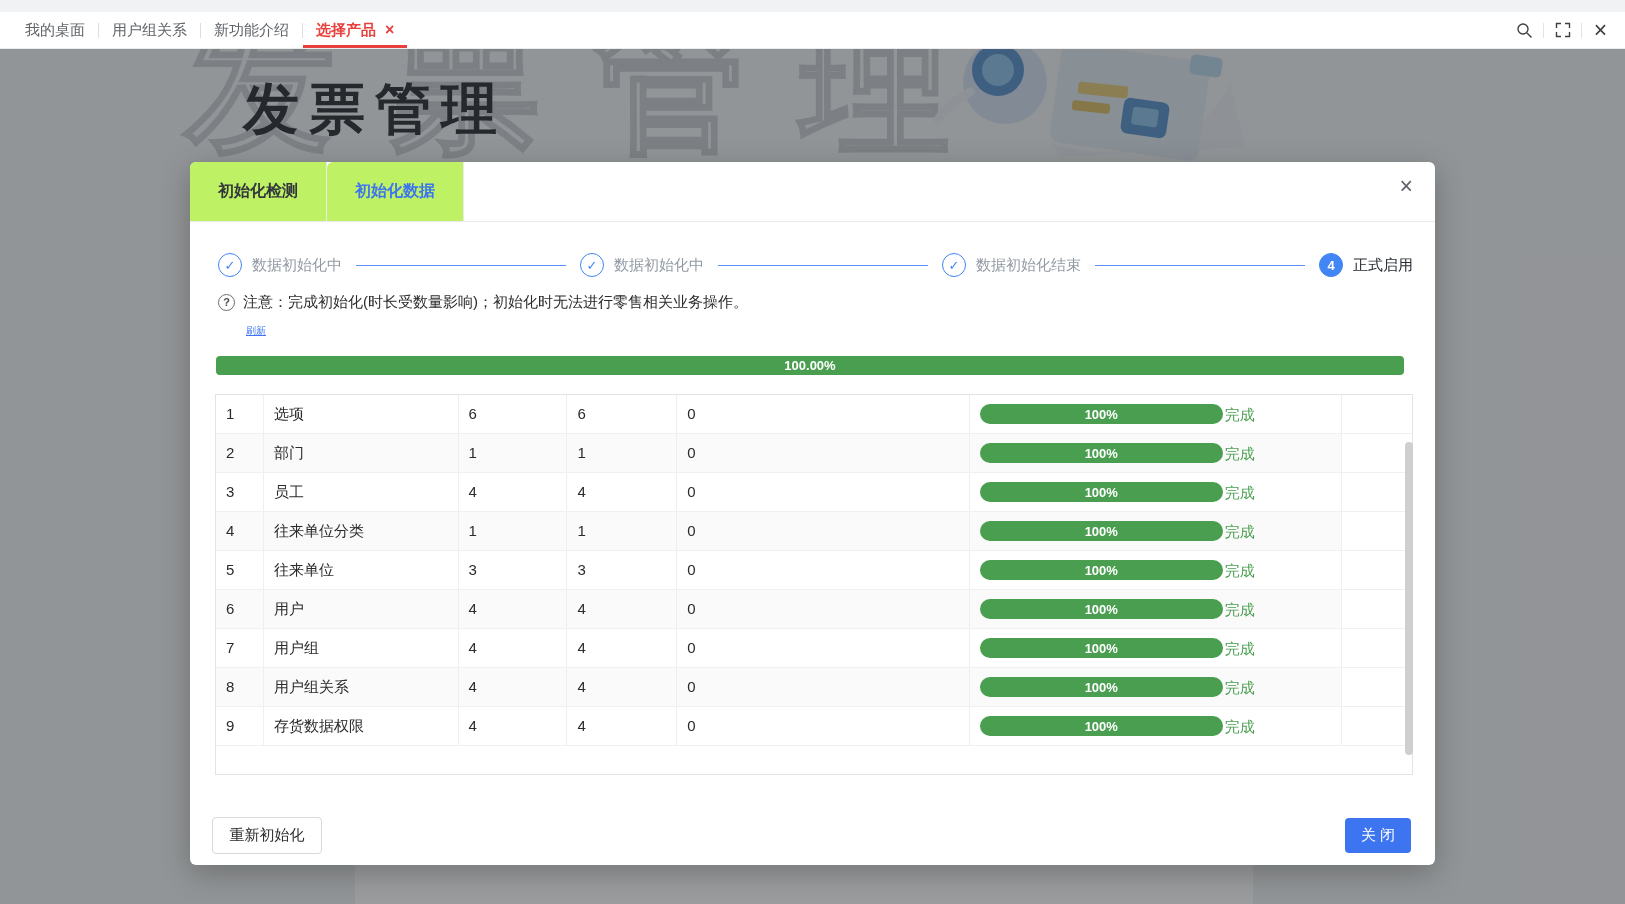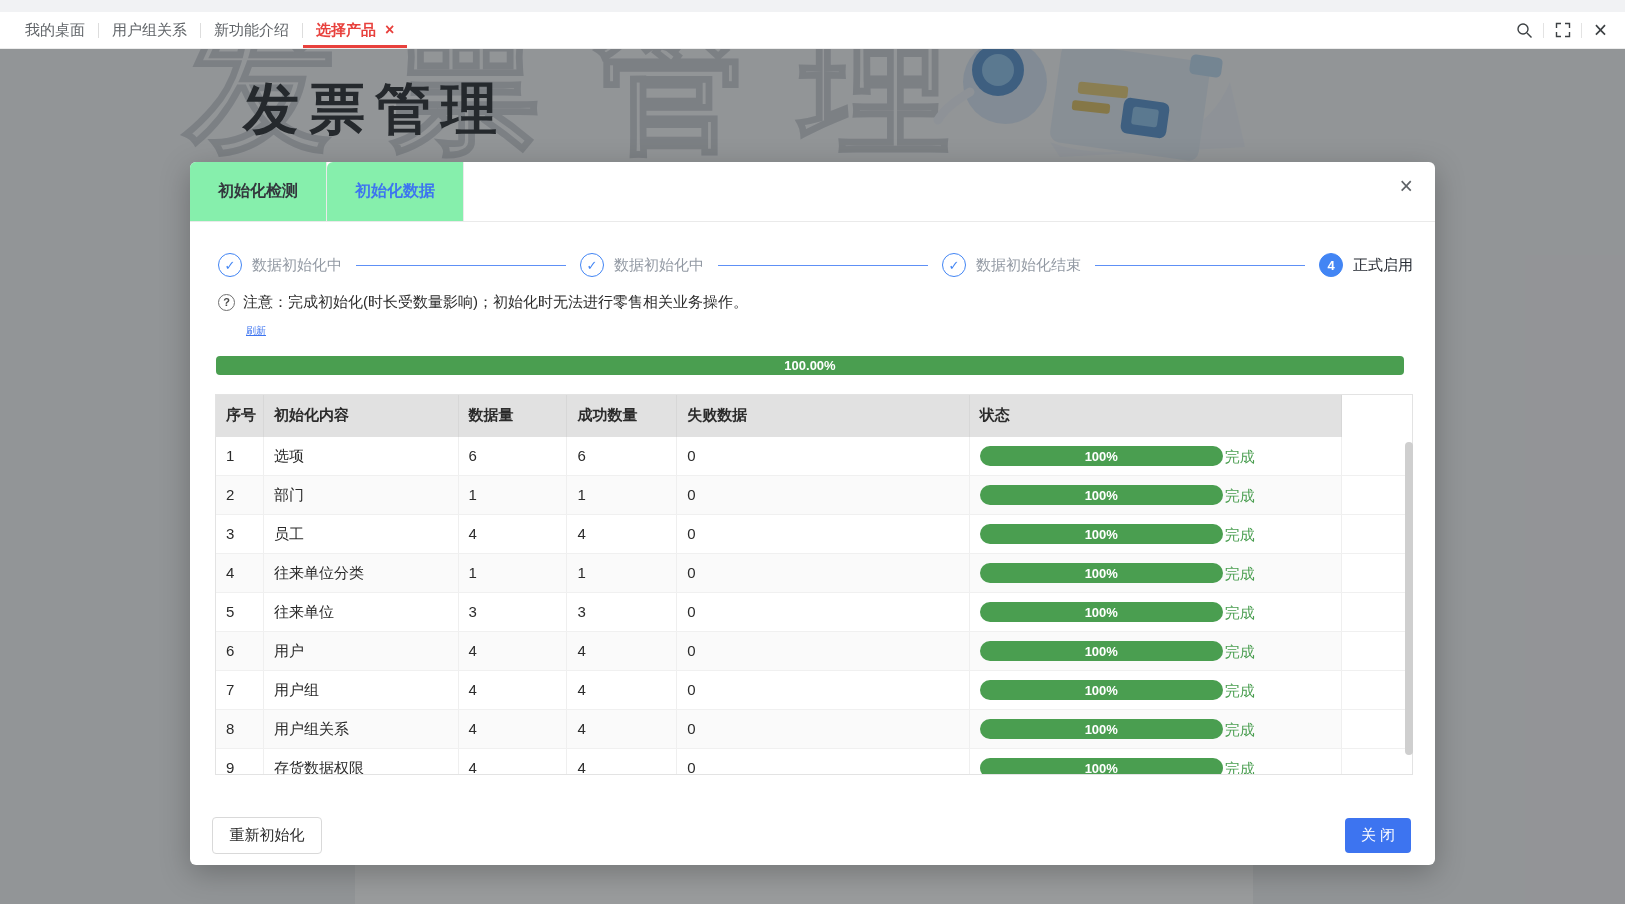--- a/index.html
+++ b/index.html
@@ -40,21 +40,21 @@
   .wclose-glyph { font-size: 23px; font-weight: 300; color: #3c4043; line-height: 1; }
   .wdiv { width: 1px; height: 15px; background: #e3e3e3; }
 
   
   .modal {
     position: absolute; left: 190px; top: 162px; width: 1245px; height: 703px;
     background: #fff; border-radius: 6px; z-index: 20;
     box-shadow: 0 8px 30px rgba(0,0,0,0.25);
   }
   .mtabs { position: absolute; top: 0; left: 0; right: 0; height: 60px; border-bottom: 1px solid #eaeaea; display: flex; border-radius: 6px 6px 0 0; }
-  .mtab { width: 137px; height: 100%; display: flex; align-items: center; justify-content: center; font-size: 16px; font-weight: bold; color: #33373d; border-right: 1px solid #eaeaea; cursor: pointer; background: #86efac; border-radius: 6px 0 0 0; }
+  .mtab { width: 137px; height: 100%; display: flex; align-items: center; justify-content: center; font-size: 16px; font-weight: bold; color: #33373d; border-right: 1px solid #eaeaea; cursor: pointer; background: #bef264; border-radius: 6px 0 0 0; }
   .mtab.active { color: #3d74f0; }
   .mclose { position: absolute; top: 13px; right: 22px; font-size: 23px; font-weight: 300; color: #5f6368; cursor: pointer; line-height: 1; }
 
   .stepper { position: absolute; left: 28px; right: 22px; top: 80px; height: 46px; display: flex; align-items: center; }
   .step { display: flex; align-items: center; }
   .scircle { width: 24px; height: 24px; border-radius: 50%; border: 1px solid #4285f4; color: #4285f4; font-size: 13px; font-weight: bold; display: flex; align-items: center; justify-content: center; background: #fff; flex: none; }
   .scircle.cur { background: #4285f4; color: #fff; }
   .slabel { margin-left: 10px; font-size: 15px; color: #9299a3; white-space: nowrap; }
   .slabel.dark { color: #262b33; }
   .sline { flex: 1; height: 1px; background: #5e90f6; margin: 0 14px; }
@@ -194,29 +194,20 @@
 
     <div class="summary">
       <span class="refresh">刷新</span>
     </div>
 
     <div class="bigbar">
       <span>100.00%</span>
     </div>
 
     <div class="tbl">
-      <div class="thead">
-          <div class="th c0">序号</div>
-          <div class="th c1">初始化内容</div>
-          <div class="th c2">数据量</div>
-          <div class="th c3">成功数量</div>
-          <div class="th c4">失败数据</div>
-          <div class="th c5">状态</div>
-          <div class="th c6"></div>
-        </div>
       <div>
           <div class="trow">
             <div class="td c0">1</div>
             <div class="td c1">选项</div>
             <div class="td c2">6</div>
             <div class="td c3">6</div>
             <div class="td c4">0</div>
             <div class="td c5 stcell">
               <div class="pill">
                 <span>100%</span>

